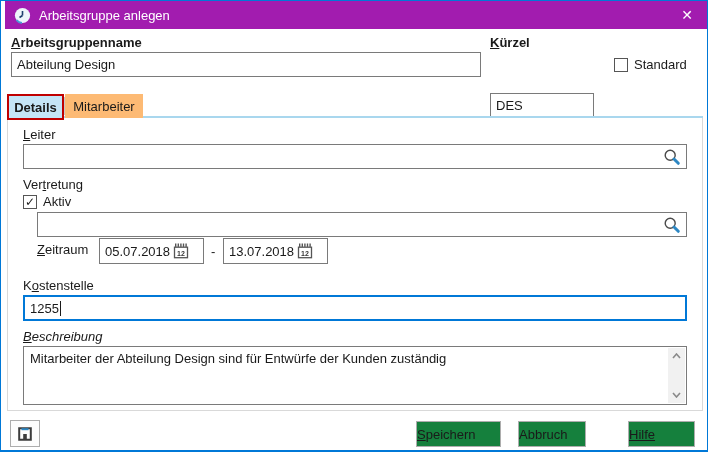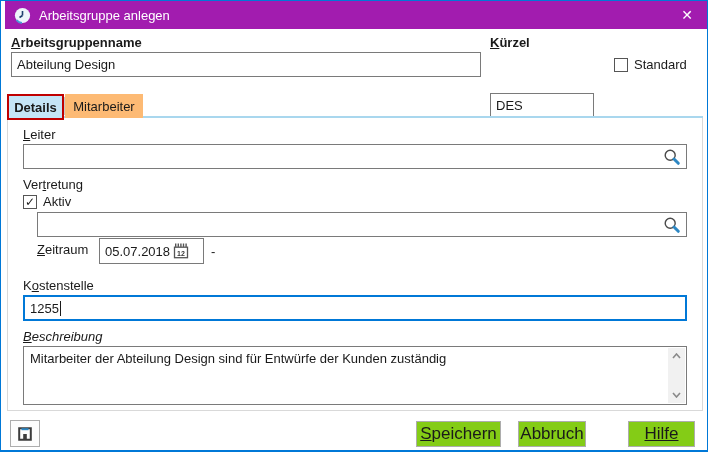--- a/index.html
+++ b/index.html
@@ -58,22 +58,22 @@
   .scrollbar {
     position:absolute; top:1px; bottom:1px; right:1px; width:17px; background:#f1f1f1;
   }
   .scroll-arrow { position:absolute; left:0; width:17px; height:16px; display:flex; align-items:center; justify-content:center; }
   .scroll-arrow.up { top:0; } .scroll-arrow.down { bottom:0; }
   .toolbtn {
     position:absolute; left:9px; top:419px; width:30px; height:27px; background:#fdfdfd;
     border:1px solid #adadad; display:flex; align-items:center; justify-content:center;
   }
   .btn {
-    position:absolute; top:420px; height:26px; background:#84cc16; border:1px solid #adadad;
-    font-size:17px; color:#1a1a1a; display:flex; align-items:center; justify-content:center;
+    position:absolute; top:420px; height:26px; background:#15803d; border:1px solid #adadad;
+    font-size:13px; color:#1a1a1a; display:flex; align-items:center; justify-content:flex-start;
   }
   .btn.save { left:415px; width:85px; }
   .btn.cancel { left:517px; width:68px; }
   .btn.help { left:627px; width:67px;text-decoration:underline; }
 </style>
 </head>
 <body>
 
 <div class="window">
 
@@ -150,20 +150,32 @@
       <rect x="2" y="0.5" width="1.4" height="3.4" fill="#555"></rect>
         <rect x="4.6" y="0.5" width="1.4" height="3.4" fill="#555"></rect>
       <rect x="7.2" y="0.5" width="1.4" height="3.4" fill="#555"></rect>
         <rect x="9.8" y="0.5" width="1.4" height="3.4" fill="#555"></rect>
       <rect x="12.4" y="0.5" width="1.4" height="3.4" fill="#555"></rect>
       <rect x="1.5" y="4.2" width="13" height="10.5" fill="#fff" stroke="#555" stroke-width="1.3"></rect>
       <text x="8" y="12.6" font-size="7" font-family="Liberation Sans, sans-serif" fill="#333" text-anchor="middle" font-weight="bold">12</text>
     </svg>
   </div>
   <div class="lbl" style="left:210px; top:243px;">-</div>
+  <div class="field date-field" style="left:222px; top:237px; width:105px; height:26px;">
+    <span class="grow">13.07.2018</span>
+    <svg class="cal" viewBox="0 0 16 16">
+      <rect x="2" y="0.5" width="1.4" height="3.4" fill="#555"></rect>
+        <rect x="4.6" y="0.5" width="1.4" height="3.4" fill="#555"></rect>
+      <rect x="7.2" y="0.5" width="1.4" height="3.4" fill="#555"></rect>
+        <rect x="9.8" y="0.5" width="1.4" height="3.4" fill="#555"></rect>
+      <rect x="12.4" y="0.5" width="1.4" height="3.4" fill="#555"></rect>
+      <rect x="1.5" y="4.2" width="13" height="10.5" fill="#fff" stroke="#555" stroke-width="1.3"></rect>
+      <text x="8" y="12.6" font-size="7" font-family="Liberation Sans, sans-serif" fill="#333" text-anchor="middle" font-weight="bold">12</text>
+    </svg>
+  </div>
 
   <div class="lbl" style="left:22px; top:277px;"><span>K</span><u>o</u><span>stenstelle</span></div>
   <div class="field focus" style="left:22px; top:294px; width:664px; height:26px;">
     <span>1255</span>
     <span class="caret"></span>
   </div>
 
   <div class="lbl" style="left:22px; top:328px;font-style:italic;"><u>B</u><span>eschreibung</span></div>
   <div class="textarea">
     <span>Mitarbeiter der Abteilung Design sind für Entwürfe der Kunden zuständig</span>

